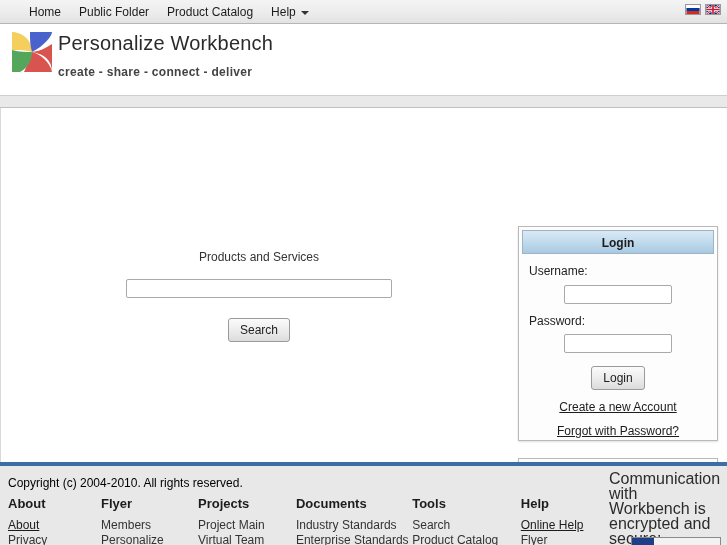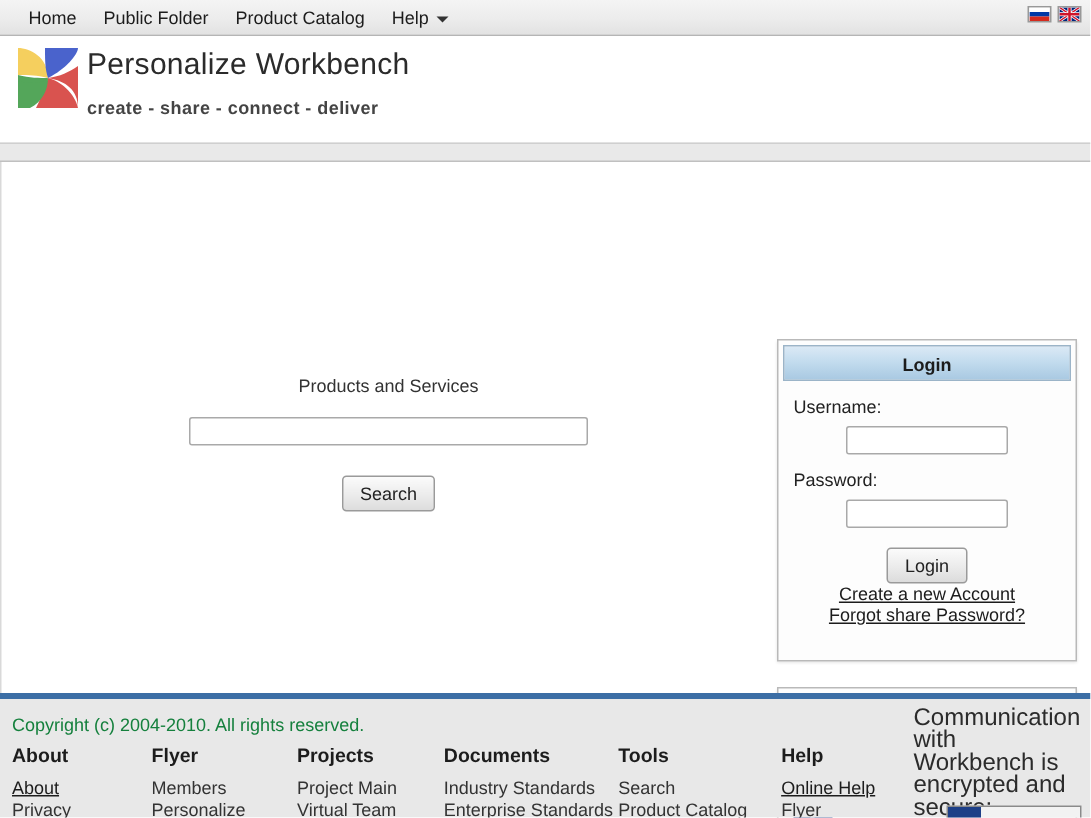--- a/index.html
+++ b/index.html
@@ -12,21 +12,21 @@
   }
   #page { position: relative; width: 727px; height: 545px; overflow: hidden; }
 
   
   .menubar {
     position: absolute; left: 0; top: 0; width: 727px; height: 24px;
     background: linear-gradient(to bottom, #f4f4f4 0%, #ececec 55%, #e2e2e2 100%);
     border-bottom: 1px solid #b5b5b5;
     box-sizing: border-box;
   }
-  .menu-items { position: absolute; left: 10px; top: 0; height: 24px; display: flex; align-items: flex-end; }
+  .menu-items { position: absolute; left: 20px; top: 0; height: 24px; display: flex; align-items: flex-end; }
   .menu-item {
     font-size: 12px; color: #1c1c1c; padding: 0 9px; line-height: 24px;
     cursor: default; white-space: nowrap;
   }
   .menu-item .caret {
     display: inline-block; margin-left: 5px;
     width: 0; height: 0;
     border-left: 4px solid transparent; border-right: 4px solid transparent;
     border-top: 4px solid #333; vertical-align: middle;
   }
@@ -104,21 +104,21 @@
     font-family: "Liberation Sans", sans-serif;
   }
   .login-btn {
     margin-top: 13px; font-size: 12px; padding: 4px 11px;
     border: 1px solid #9a9a9a; border-radius: 3px;
     background: linear-gradient(to bottom, #fbfbfb 0%, #ebebeb 55%, #dcdcdc 100%);
     color: #222; cursor: pointer; font-family: "Liberation Sans", sans-serif;
   }
   .panel-link {
     display: block; text-align: center; font-size: 12px;
-    color: #1c1c1c; text-decoration: underline; cursor: pointer;
+    color: #1c1c1c; text-decoration: underline; margin-top: 10px; cursor: pointer;
   }
 
   
   .pera-row { display: flex; align-items: flex-start; padding: 4px 0 0 10px; }
   .pera-ico { width: 26px; height: 26px; flex: 0 0 26px; margin-right: 7px; }
   .pera-txt { font-size: 12px; color: #222; line-height: 15px; padding-top: 1px; }
   .pera-txt a { color: #1c1c1c; text-decoration: underline; cursor: pointer; }
   .fb-ico {
     width: 26px; height: 26px; flex: 0 0 26px; margin-right: 7px;
     background: #3b5998; color: #fff; font-weight: bold; font-size: 20px;
@@ -128,21 +128,21 @@
 
   
   .divider {
     position: absolute; left: 0; top: 462px; width: 727px; height: 4px;
     background: #3c6ea5;
   }
   .footer {
     position: absolute; left: 0; top: 466px; width: 727px; height: 79px;
     background: #e8e8e8;
   }
-  .copyright { position: absolute; left: 8px; top: 10px; font-size: 12px; color: #15803d; }
+  .copyright { position: absolute; left: 8px; top: 10px; font-size: 12px; color: #000000; }
   .cols { position: absolute; left: 8px; top: 30px; width: 600px; display: flex; }
   .col { font-size: 12px; }
   .col h4 { margin: 0 0 7px 0; font-size: 13px; font-weight: bold; color: #1c1c1c; }
   .col .lnk { display: block; font-size: 12px; color: #333; line-height: 15px; white-space: nowrap; }
   .col .lnk.u { text-decoration: underline; color: #1c1c1c; cursor: pointer; }
 
   .secure-note {
     position: absolute; right: 6px; top: 5px; width: 112px;
     font-size: 16px; color: #2b2b2b; text-align: left; line-height: 15px;
   }
@@ -213,21 +213,21 @@
         <input class="text-input" type="text" value="" style="">
       </div>
       <div class="field-label">Password:</div>
       <div class="field-row">
         <input class="text-input" type="password" value="" style="">
       </div>
       <div class="field-row">
         <button class="login-btn">Login</button>
       </div>
       <span class="panel-link">Create a new Account</span>
-      <span class="panel-link">Forgot share Password?</span>
+      <span class="panel-link">Forgot with Password?</span>
     </div>
 
     <div class="panel" id="pera-panel">
       <div class="panel-title">PERA</div>
       <div class="pera-row">
         <svg class="pera-ico" viewBox="0 0 26 26">
           <circle cx="13" cy="13" r="12" fill="#ffffff" stroke="#111" stroke-width="1.6"></circle>
           <path d="M13,13 L13,1 A12,12 0 0,0 1,13 Z" fill="#3fa34d"></path>
           <path d="M13,13 L13,1 A12,12 0 0,1 25,13 Z" fill="#6fa8dc"></path>
           <path d="M13,13 L25,13 A12,12 0 0,1 13,25 Z" fill="#e04a43"></path>

